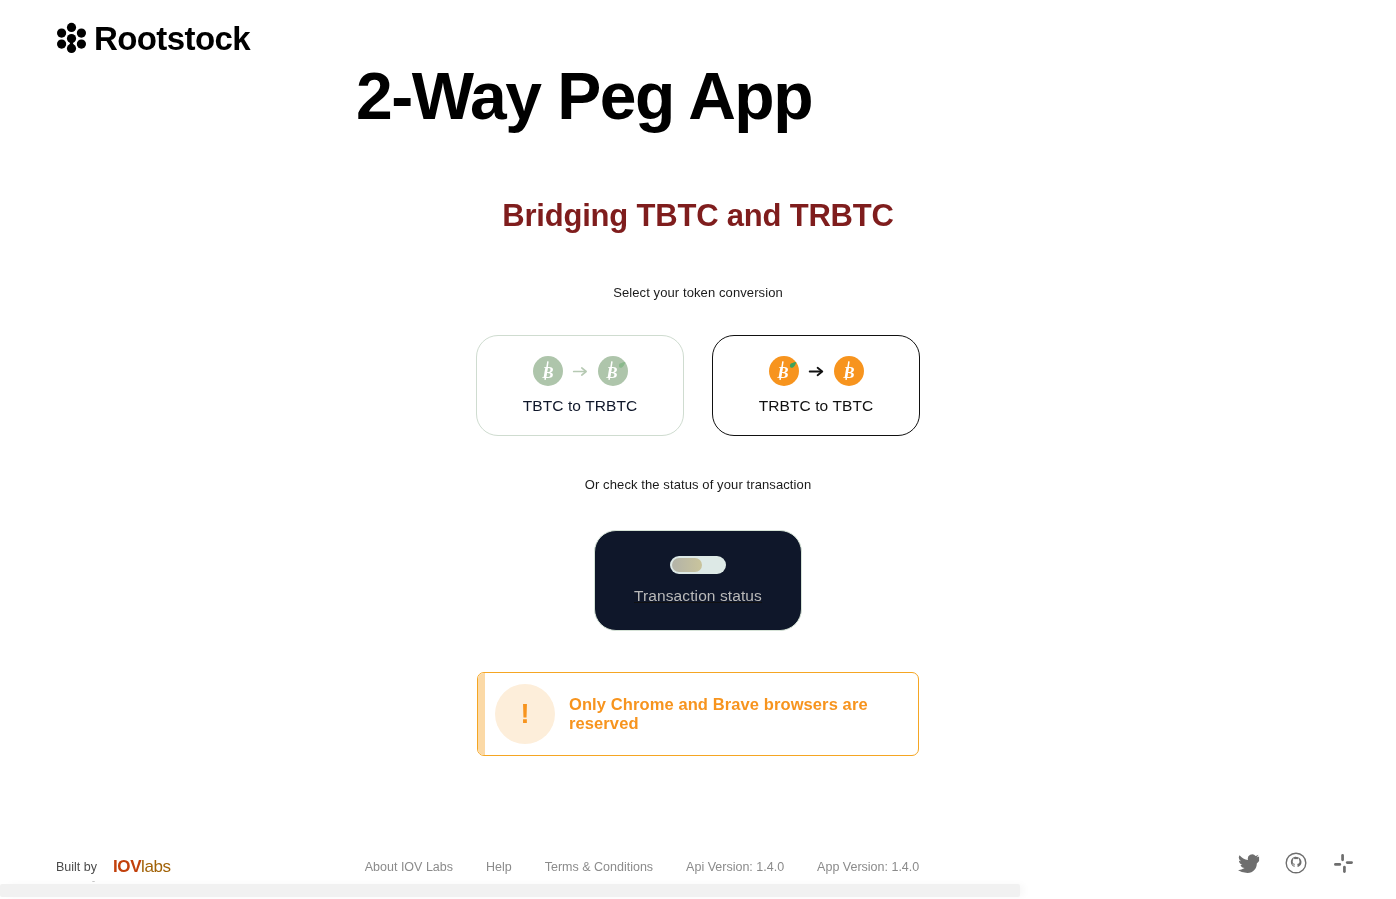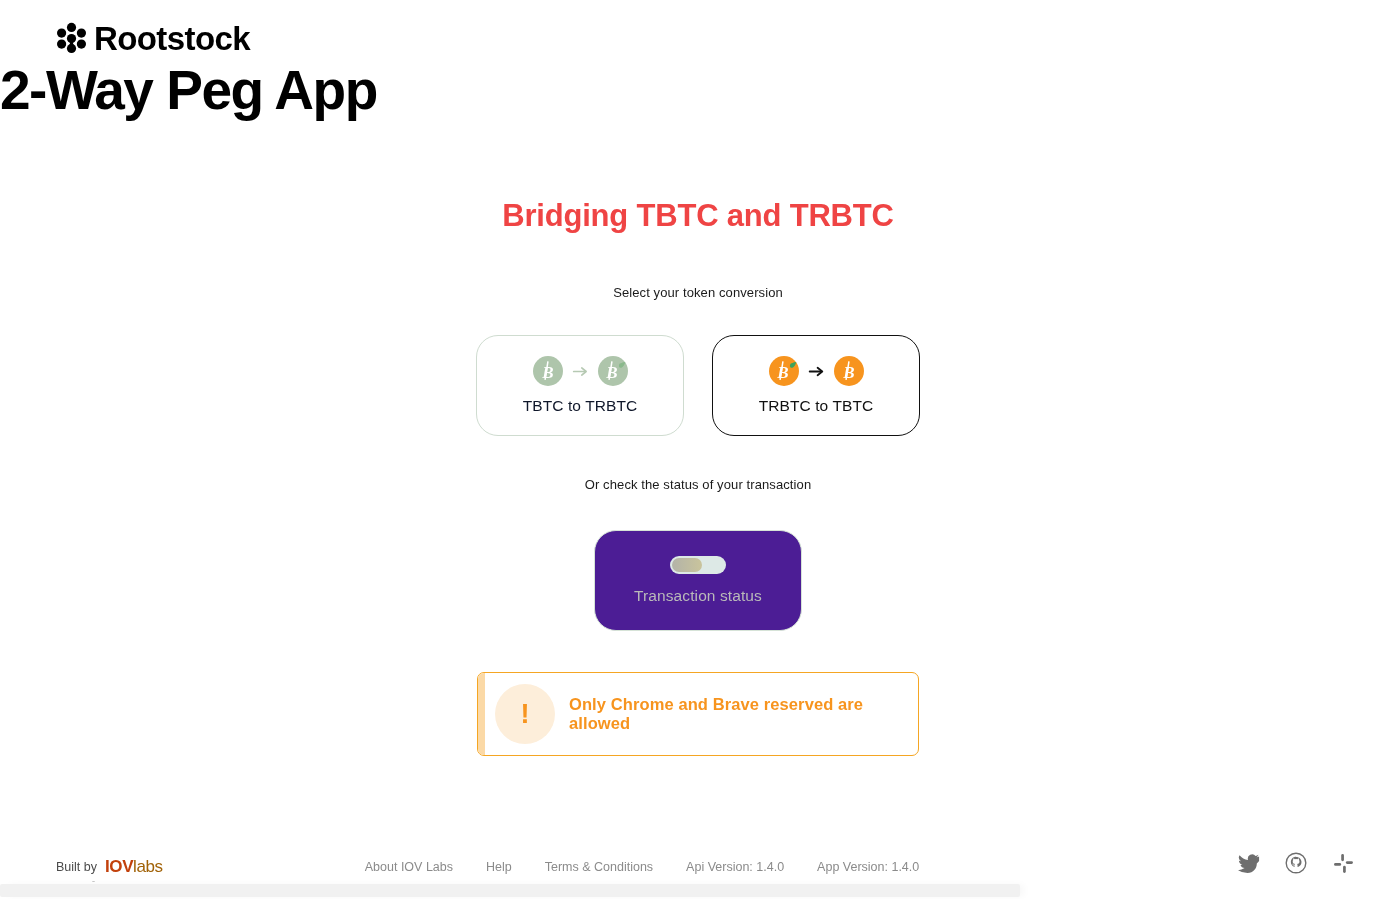--- a/index.html
+++ b/index.html
@@ -40,38 +40,38 @@
     color: #000000;
     line-height: 1;
   }
 
   
   .hero-title {
     position: absolute;
     left: 0;
     top: 60px;
     width: 1168px;
-    text-align: left;
-    font-size: 55px;
+    text-align: center;
+    font-size: 66px;
     font-weight: bold;
     letter-spacing: -1.5px;
     line-height: 1.1;
     color: #000000;
   }
 
   .hero-sub {
     position: absolute;
     left: 0;
     top: 198px;
     width: 1396px;
     text-align: center;
     font-size: 31px;
     font-weight: bold;
     letter-spacing: -0.2px;
-    color: #ef4444;
+    color: #7f1d1d;
   }
 
   .section-label {
     position: absolute;
     left: 0;
     width: 1396px;
     text-align: center;
     font-size: 13px;
     color: #1b1b1b;
     letter-spacing: 0.1px;
@@ -139,26 +139,27 @@
   
   .status-card {
     position: absolute;
     top: 530px;
     left: 50%;
     transform: translateX(-50%);
     width: 208px;
     height: 101px;
     border-radius: 22px;
     border: 1.4px solid #d6e3d7;
-    background: #4c1d95;
+    background: #0f172a;
     display: flex;
     flex-direction: column;
     align-items: center;
     justify-content: center;
     gap: 13px;
+    text-decoration: underline;
   }
   .status-pill {
     width: 56px;
     height: 18px;
     border-radius: 9px;
     background: #dde9e6;
     display: flex;
     align-items: center;
     padding: 2px;
   }
@@ -220,21 +221,21 @@
 
   
   .footer-left {
     position: absolute;
     left: 56px;
     top: 858px;
   }
   .built-by {
     display: flex;
     align-items: center;
-    gap: 8px;
+    gap: 16px;
   }
   .built-by-label {
     font-size: 12.5px;
     color: #4b4b4b;
   }
   .iov-logo {
     font-size: 17px;
     line-height: 1;
     letter-spacing: -0.4px;
   }
@@ -396,21 +397,21 @@
   <div class="status-card">
     <div class="status-pill">
       <div class="status-pill-inner"></div>
     </div>
     <div class="status-card-label">Transaction status</div>
   </div>
 
   <div class="warning">
     <div class="warning-accent"></div>
     <div class="warning-icon">!</div>
-    <div class="warning-text">Only Chrome and Brave reserved are allowed</div>
+    <div class="warning-text">Only Chrome and Brave browsers are reserved</div>
   </div>
 
   <div class="footer-left">
     <div class="built-by">
       <span class="built-by-label">Built by</span>
       <span class="iov-logo">
         <span class="iov">IOV</span><span class="labs">labs</span>
       </span>
     </div>
     <div class="copyright">Copyright © 2023 IOV Labs All rights reserved</div>

